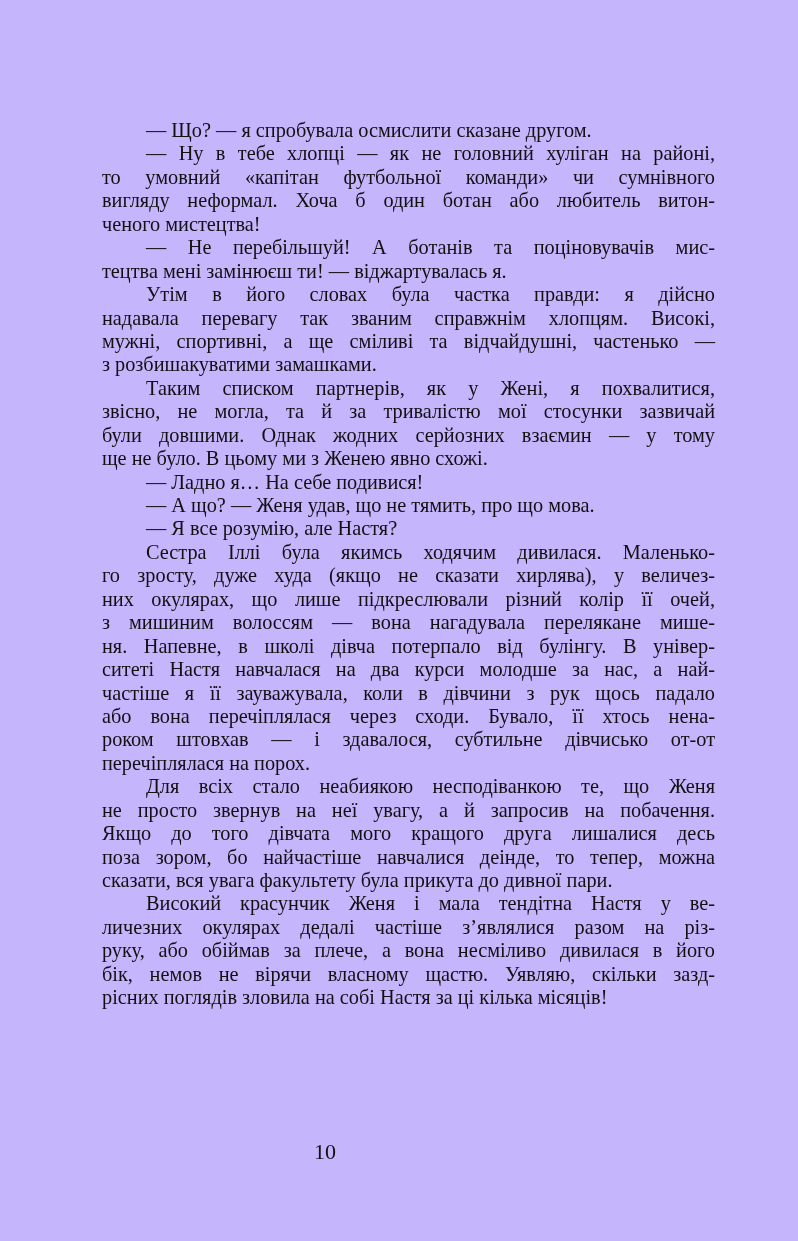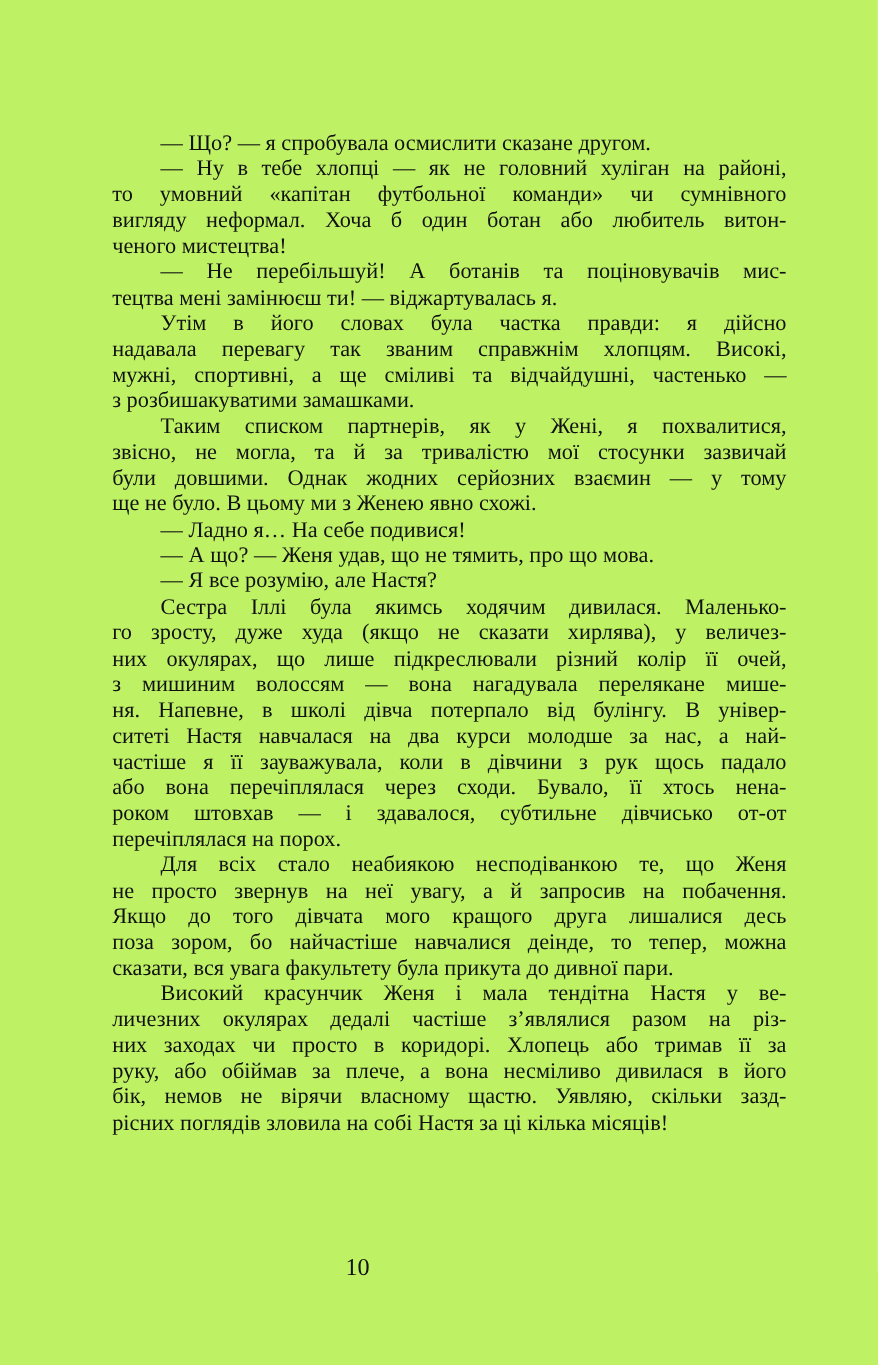--- a/index.html
+++ b/index.html
@@ -1,18 +1,18 @@
 <!DOCTYPE html>
 <html><head>
 <meta charset="utf-8">
 <style>
   html, body { margin: 0; padding: 0; background: #ffffff; }
   body { width: 798px; height: 1241px; position: relative; overflow: hidden; }
   .page {
-    position: absolute; left: 0; top: 0; width: 798px; height: 1241px; background: #bef264;
+    position: absolute; left: 0; top: 0; width: 798px; height: 1241px; background: #c4b5fd;
   }
   .text-block {
     position: absolute; left: 102px; top: 119px; width: 613px;
     font-family: "Liberation Serif", "DejaVu Serif", serif;
     font-size: 20.3px; line-height: 23.45px; color: #111111;
   }
   .line {
     display: block; height: 23.45px; white-space: nowrap;
     text-align: justify; text-align-last: justify;
   }
@@ -57,19 +57,18 @@
       <span class="line">або вона перечіплялася через сходи. Бувало, її хтось нена-</span>
       <span class="line">роком штовхав — і здавалося, субтильне дівчисько от-от</span>
       <span class="line last">перечіплялася на порох.</span>
       <span class="line indent">Для всіх стало неабиякою несподіванкою те, що Женя</span>
       <span class="line">не просто звернув на неї увагу, а й запросив на побачення.</span>
       <span class="line">Якщо до того дівчата мого кращого друга лишалися десь</span>
       <span class="line">поза зором, бо найчастіше навчалися деінде, то тепер, можна</span>
       <span class="line last">сказати, вся увага факультету була прикута до дивної пари.</span>
       <span class="line indent">Високий красунчик Женя і мала тендітна Настя у ве-</span>
       <span class="line">личезних окулярах дедалі частіше з’являлися разом на різ-</span>
-      <span class="line">них заходах чи просто в коридорі. Хлопець або тримав її за</span>
       <span class="line">руку, або обіймав за плече, а вона несміливо дивилася в його</span>
       <span class="line">бік, немов не вірячи власному щастю. Уявляю, скільки зазд-</span>
       <span class="line last">рісних поглядів зловила на собі Настя за ці кілька місяців!</span>
     </div>
   <div class="page-number">10</div>
 </div>
 
 </body></html>

